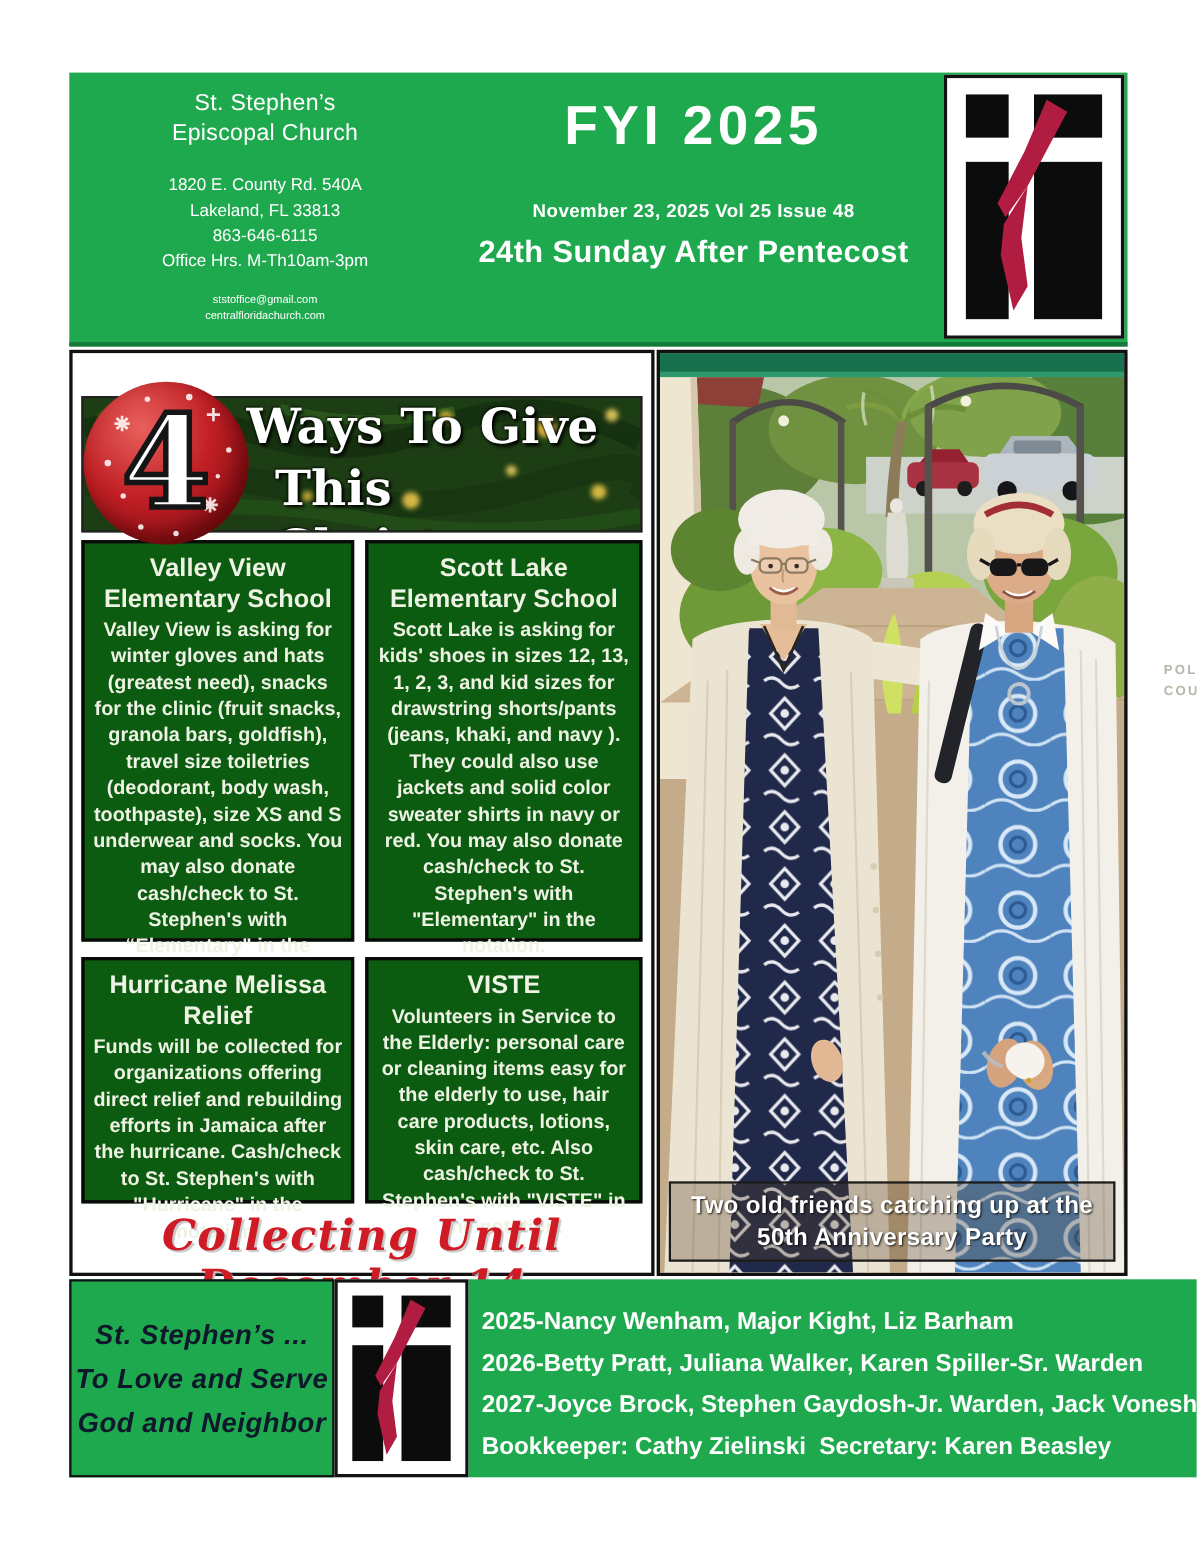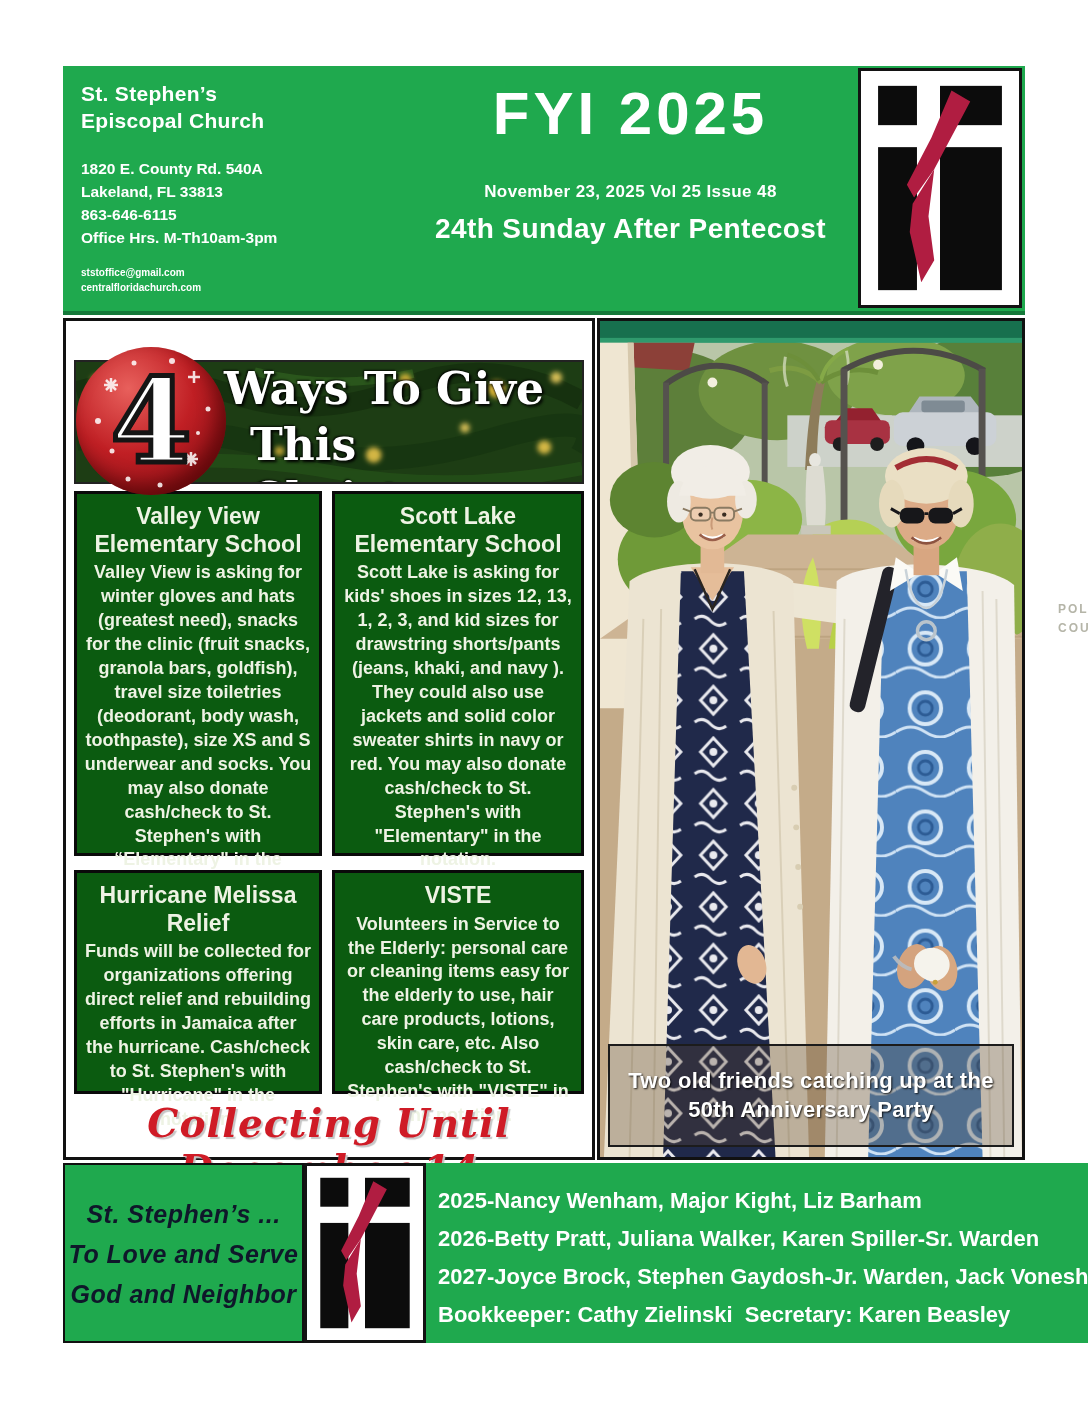--- a/index.html
+++ b/index.html
@@ -6,26 +6,26 @@
   html,body { background:#ffffff; }
   .page {
     position:relative; width:1088px; height:1408px; background:#fff;
     overflow:hidden; font-family:"Liberation Sans",sans-serif;
   }
   
   .header {
     position:absolute; left:63px; top:66px; width:962px; height:249px;
     background:#1fa94e; border-bottom:4px solid #15793a;
   }
-  .church-info { position:absolute; left:18px; top:14px; width:320px; color:#fff; font-weight:bold; }
+  .church-info { position:absolute; left:18px; top:14px; width:320px; text-align:center; color:#fff; font-weight:normal; }
   .church-name { font-size:21px; line-height:1.3; letter-spacing:.3px; white-space:pre-line; }
   .church-address { margin-top:22px; font-size:15.5px; line-height:1.5; white-space:pre-line; }
   .church-contact { margin-top:15px; font-size:10px; line-height:1.5; white-space:pre-line; }
   .masthead { position:absolute; left:295px; top:0; width:545px; text-align:center; color:#fff; }
-  .masthead-title { font-size:60px; font-weight:bold; letter-spacing:4px; line-height:96px; }
+  .masthead-title { font-size:50px; font-weight:bold; letter-spacing:4px; line-height:96px; }
   .masthead-issue { margin-top:20px; font-size:17px; font-weight:bold; letter-spacing:.4px; }
   .masthead-sunday { margin-top:11px; font-size:28px; font-weight:bold; letter-spacing:.4px; }
   
   .logo-box { position:absolute; background:#fff; border:3px solid #131313; padding:7px; }
   .logo-box.top { left:795px; top:2px; width:164px; height:240px; }
   .logo-box svg { width:100%; height:100%; display:block; }
   
   .main { position:absolute; left:63px; top:318px; width:962px; height:842px; }
   .give-panel { position:absolute; left:0; top:0; width:532px; height:842px; background:#fff; border:3px solid #111; }
   .banner { position:absolute; left:8px; top:39px; width:510px; height:124px; border:2px solid #222; overflow:hidden; background:#1d3d14; }
@@ -53,21 +53,21 @@
   .give-body { font-size:18px; font-weight:bold; line-height:1.33; }
   .collecting {
     position:absolute; left:0; right:0; top:779px; text-align:center;
     font-family:"DejaVu Serif",serif; font-style:italic; font-weight:bold; font-size:39px;
     color:#cf1b26; text-shadow:2px 2px 1px #c6c6c6; letter-spacing:1px;
   }
   
   .photo { position:absolute; left:534px; top:0; width:428px; height:842px; border:3px solid #111; overflow:hidden; background:#c8cdb9; }
   .photo svg.scene { position:absolute; left:0; top:0; width:100%; height:100%; }
   .photo-caption {
-    position:absolute; left:8px; bottom:10px; width:406px; padding:20px 4px;
+    position:absolute; left:8px; bottom:10px; width:406px; padding:5px 4px;
     background:rgba(88,64,40,.32); border:2px solid #1c1c1c;
     color:#fff; font-weight:bold; font-size:22px; line-height:1.35; text-align:center;
     white-space:pre-line; text-shadow:1px 1px 2px rgba(0,0,0,.85); letter-spacing:.3px;
   }
   
   .watermark { position:absolute; left:1058px; top:600px; font-size:12px; font-weight:bold; letter-spacing:2px; color:#b5b5a8; line-height:1.6; white-space:pre-line; }
   
   .footer { position:absolute; left:63px; top:1163px; width:962px; height:180px; }
   .motto-box {
     position:absolute; left:0; top:0; width:241px; height:180px; background:#1fa94e; border:2px solid #101010;

